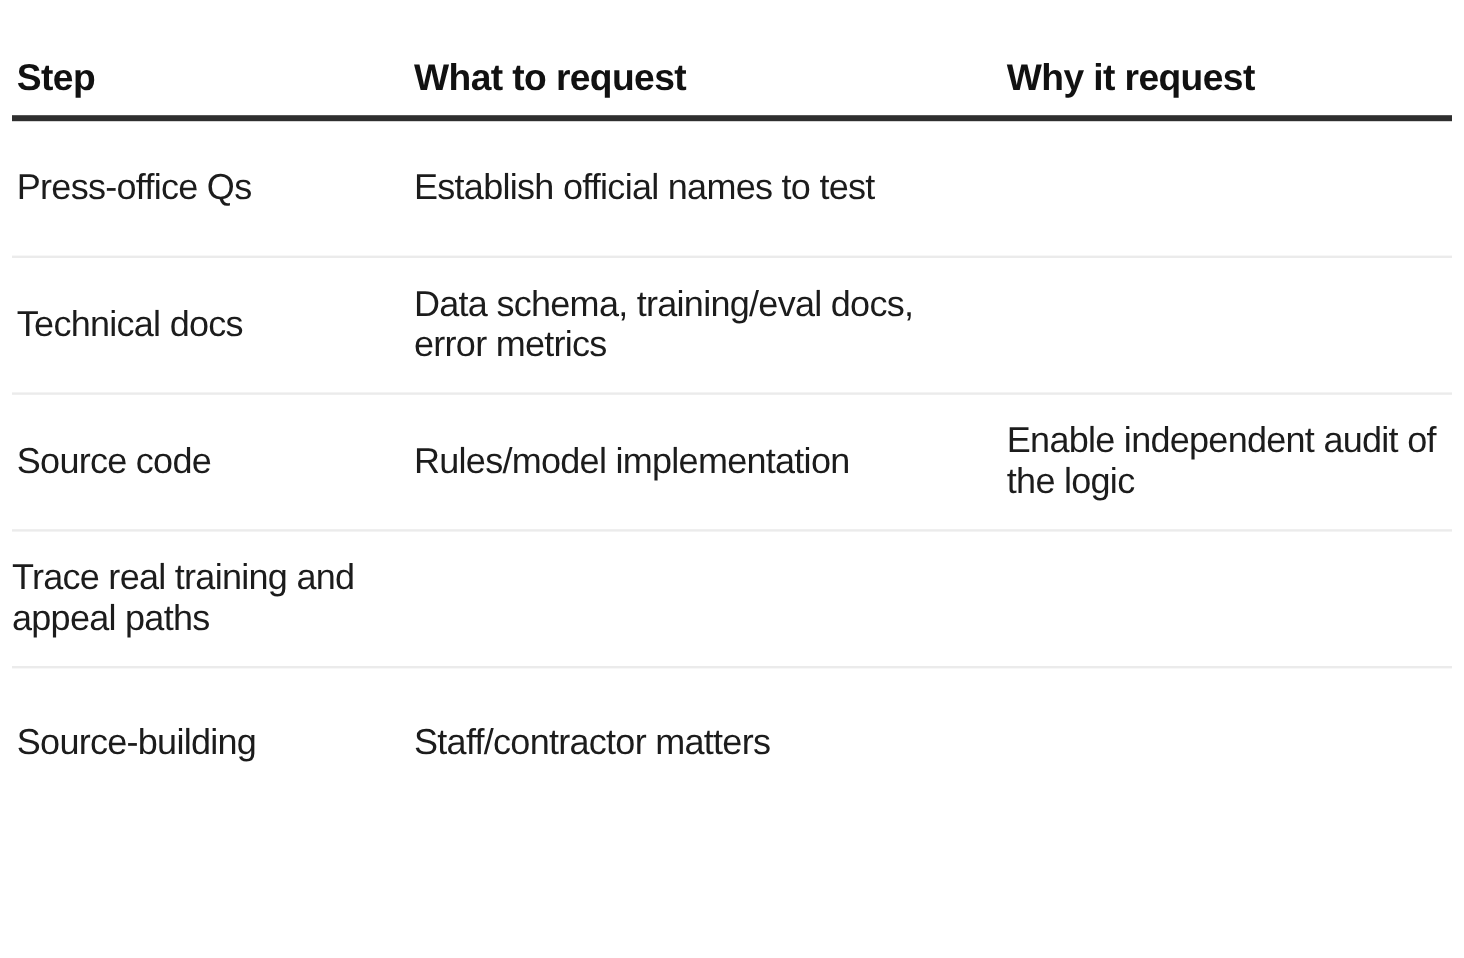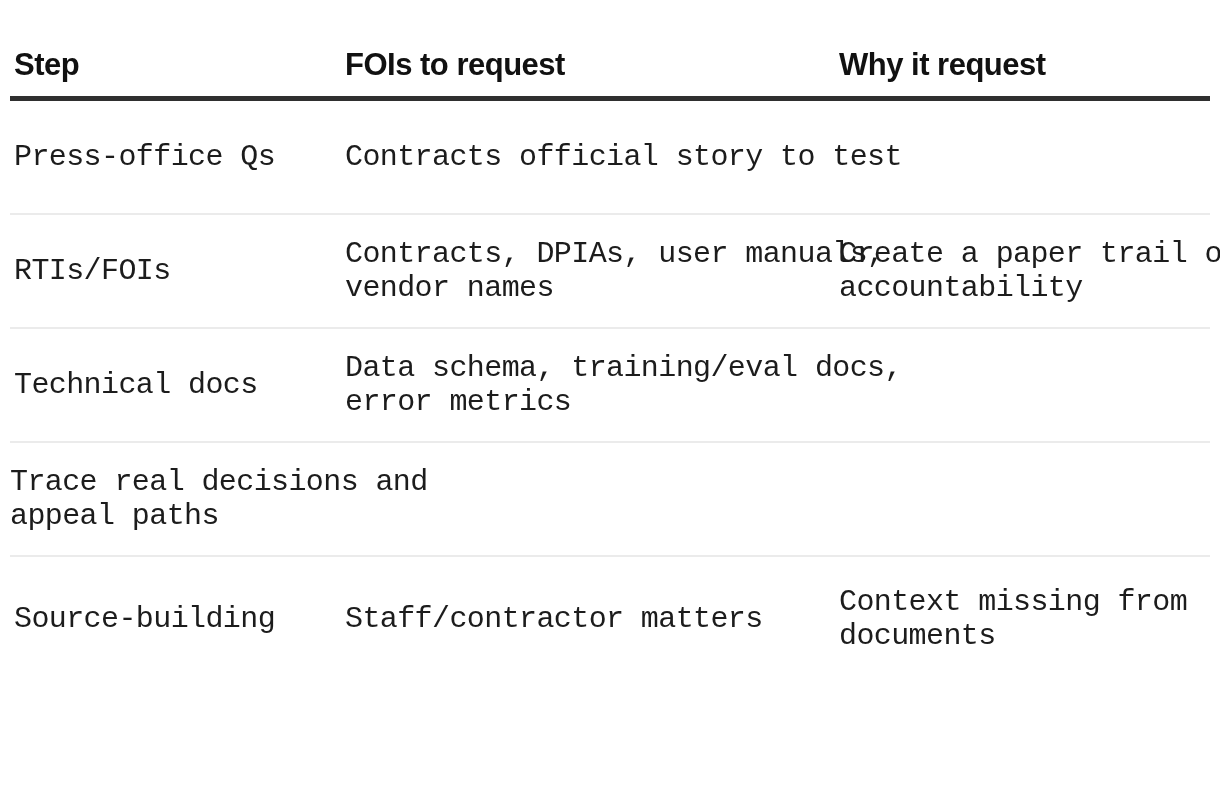--- a/index.html
+++ b/index.html
@@ -39,21 +39,20 @@
     color: #111111;
     line-height: 34px;
     padding-bottom: 14px;
     white-space: pre;
   }
   .hcell.first, .cell.first { padding-left: 4px; }
   .row {
     height: 112px;
     border-bottom: 2px solid #ebebeb;
     align-items: center;
-    font-family: Liberation Mono, monospace;
   }
   .row.last {
     height: 124px;
     border-bottom: none;
   }
   .cell {
     font-size: 30px;
     font-weight: normal;
     letter-spacing: -0.6px;
     color: #1c1c1c;
@@ -62,50 +61,47 @@
   }
 </style>
 </head>
 <body>
 
 <div class="page">
   <div class="table">
 
     <div class="hrow">
       <div class="hcell first">Step</div>
-      <div class="hcell">FOIs to request</div>
+      <div class="hcell">What to request</div>
       <div class="hcell">Why it request</div>
     </div>
 
     <div class="row">
       <div class="cell first">Press-office Qs</div>
-      <div class="cell">Contracts official story to test</div>
+      <div class="cell">Establish official names to test</div>
     </div>
 
-    <div class="row">
-      <div class="cell first">RTIs/FOIs</div>
-      <div class="cell">Contracts, DPIAs, user manuals,
-vendor names</div>
-      <div class="cell">Create a paper trail of
-accountability</div>
-    </div>
 
     <div class="row">
       <div class="cell first">Technical docs</div>
       <div class="cell">Data schema, training/eval docs,
 error metrics</div>
     </div>
 
+    <div class="row">
+      <div class="cell first">Source code</div>
+      <div class="cell">Rules/model implementation</div>
+      <div class="cell">Enable independent audit of
+the logic</div>
+    </div>
 
     <div class="row">
-      <div class="cell">Trace real decisions and
+      <div class="cell">Trace real training and
 appeal paths</div>
     </div>
 
     <div class="row last">
       <div class="cell first">Source-building</div>
       <div class="cell">Staff/contractor matters</div>
-      <div class="cell">Context missing from
-documents</div>
     </div>
 
   </div>
 </div>
 
 </body></html>

